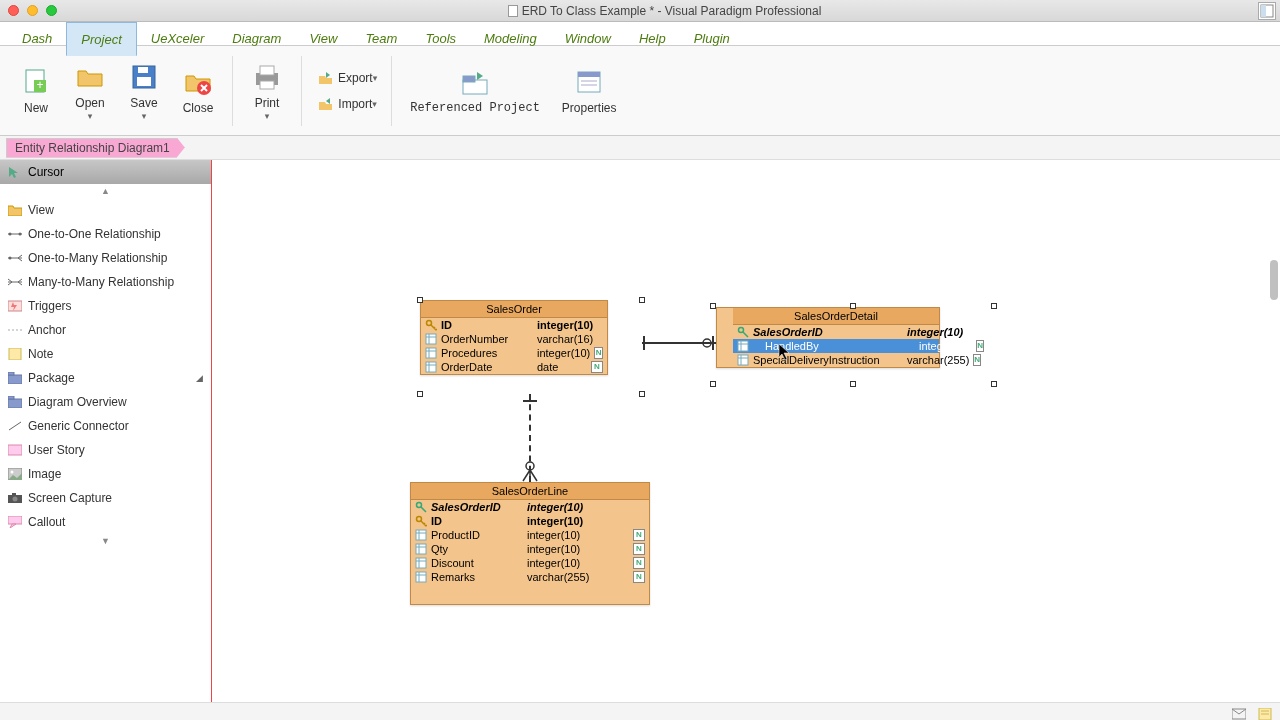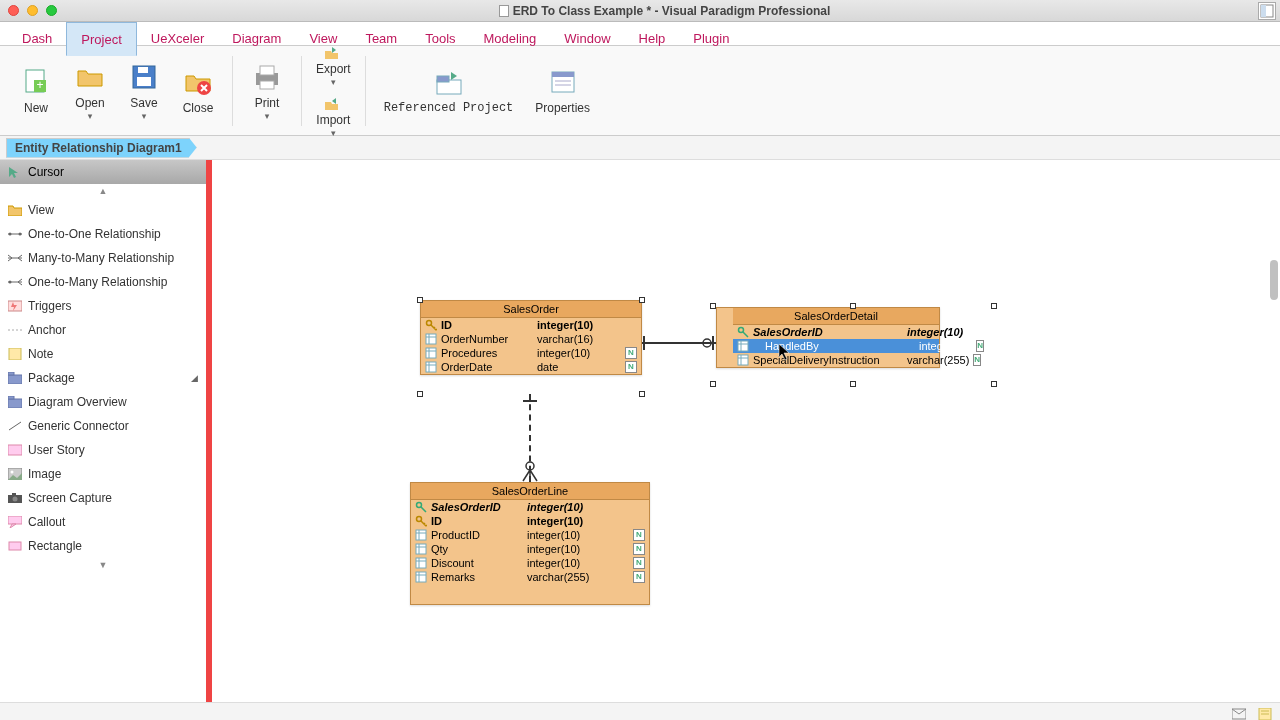--- a/index.html
+++ b/index.html
@@ -1,49 +1,49 @@
 <!DOCTYPE html>
 <html><head>
 <meta charset="utf-8">
 <style>
 * { margin: 0; padding: 0; box-sizing: border-box; font-family: "Helvetica Neue", Arial, sans-serif; }
 body { width: 1280px; height: 720px; background: #f0f0f0; overflow: hidden; position: relative; }
 
 
-.titlebar { height: 22px; background: linear-gradient(#e8e8e8,#d8d8d8); display: flex; align-items: center; padding: 0 8px; border-bottom: 1px solid #bbb; font-weight: bold; }
+.titlebar { height: 22px; background: linear-gradient(#e8e8e8,#d8d8d8); display: flex; align-items: center; padding: 0 8px; border-bottom: 1px solid #bbb; }
 .traffic { display: flex; gap: 8px; }
 .dot { width: 11px; height: 11px; border-radius: 50%; }
 .dot.red { background: #ff5f56; border: 0.5px solid #e0443e; }
 .dot.yellow { background: #ffbd2e; border: 0.5px solid #dea123; }
 .dot.green { background: #27c93f; border: 0.5px solid #1aab29; }
 .title { flex: 1; text-align: center; font-size: 12px; color: #444; }
 .doc-icon { display:inline-block; width:10px; height:12px; background:#fff; border:1px solid #999; vertical-align:middle; margin-right:4px; }
 
 
 .menubar { height: 24px; background: #fff; display: flex; align-items: stretch; border-bottom: 1px solid #ccc; padding-left: 8px; }
-.menu-item { padding: 16px 14px; font-size: 13px; color: #be185d; display:flex; align-items:center; cursor:pointer; }
+.menu-item { padding: 16px 14px; font-size: 13px; color: #4d7c0f; display:flex; align-items:center; cursor:pointer;font-style:italic; }
 .menu-item.active { background:#d4e7f7; border:1px solid #8fb8dc; border-bottom:1px solid #d4e7f7; }
 
 
 .ribbon { height: 90px; background: #f9f9f9; border-bottom: 1px solid #ccc; display:flex; align-items:center; padding: 0 10px; gap: 2px; }
 .rbtn { display:flex; flex-direction:column; align-items:center; justify-content:center; padding: 4px 10px; font-size:12px; color:#333; cursor:pointer; min-width:48px; }
 .rbtn .ri { width:32px; height:32px; display:flex; align-items:center; justify-content:center; margin-bottom:3px; }
-.rbtn.small { min-width:auto; flex-direction:column; padding:2px 6px; font-size:12px; }
+.rbtn.small { min-width:auto; flex-direction:row; padding:2px 6px; font-size:12px; }
 .rbtn.small .ri { width:18px; height:18px; margin:0 4px 0 0; }
 .chev { font-size:9px; color:#666; margin-top:1px; }
 .sep { width:1px; height:70px; background:#ddd; margin:0 6px; }
 .stacked { display:flex; flex-direction:column; gap:4px; }
 
 
 .breadcrumb { height:24px; background:#f4f4f4; border-bottom:1px solid #ddd; display:flex; align-items:center; padding:0 6px; font-size:12px; color:#444; }
-.bc-item { background:#7dd3fc; padding:2px 14px 2px 8px; border:1px solid #ccc; clip-path: polygon(0 0, calc(100% - 8px) 0, 100% 50%, calc(100% - 8px) 100%, 0 100%); font-weight: bold; }
+.bc-item { background:#f9a8d4; padding:2px 14px 2px 8px; border:1px solid #ccc; clip-path: polygon(0 0, calc(100% - 8px) 0, 100% 50%, calc(100% - 8px) 100%, 0 100%); }
 
 
 .main { display:flex; height: calc(720px - 22px - 24px - 90px - 24px - 18px); }
-.palette { width:212px; background:#fff; border-right:6px solid #ef4444; overflow:hidden; }
+.palette { width:212px; background:#fff; border-right:1px solid #ef4444; overflow:hidden; }
 .pal-item { height:24px; display:flex; align-items:center; padding:0 8px; font-size:12px; color:#333; cursor:pointer; gap:6px; }
 .pal-item.selected { background: linear-gradient(#c7c7c7,#a8a8a8); color:#000; }
 .pal-arrow { text-align:center; font-size:9px; color:#888; padding:2px 0; }
 .pi { width:14px; height:12px; display:inline-block; flex-shrink:0; }
 
 .canvas { flex:1; background:#fff; position:relative; }
 
 
 .entity { position:absolute; background:#f3c48b; border:1px solid #c08945; font-size:11px; box-shadow:0 1px 2px rgba(0,0,0,0.15); }
 .ent-title { background:#e8a85f; text-align:center; font-weight:400; padding:2px 0; border-bottom:1px solid #c08945; font-size:11px; }
@@ -224,31 +224,31 @@
           <span class="pi"><svg width="14" height="12">
               <line x1="0" y1="6" x2="14" y2="6" stroke="#666"></line>
               <circle cx="2" cy="6" r="1.5" fill="#666"></circle>
               <circle cx="12" cy="6" r="1.5" fill="#666"></circle>
             </svg></span>
           <span>One-to-One Relationship</span>
         </div>
         <div class="pal-item">
           <span class="pi"><svg width="14" height="12">
               <line x1="0" y1="6" x2="14" y2="6" stroke="#666"></line>
-              <path d="M4 6l-4-3M4 6l-4 3M10 6l4-3M10 6l4 3" stroke="#666"></path>
-            </svg></span>
-          <span>Many-to-Many Relationship</span>
-        </div>
-        <div class="pal-item">
-          <span class="pi"><svg width="14" height="12">
-              <line x1="0" y1="6" x2="14" y2="6" stroke="#666"></line>
               <circle cx="2" cy="6" r="1.5" fill="#666"></circle>
               <path d="M10 6l4-3M10 6l4 3" stroke="#666"></path>
             </svg></span>
           <span>One-to-Many Relationship</span>
+        </div>
+        <div class="pal-item">
+          <span class="pi"><svg width="14" height="12">
+              <line x1="0" y1="6" x2="14" y2="6" stroke="#666"></line>
+              <path d="M4 6l-4-3M4 6l-4 3M10 6l4-3M10 6l4 3" stroke="#666"></path>
+            </svg></span>
+          <span>Many-to-Many Relationship</span>
         </div>
         <div class="pal-item">
           <span class="pi"><svg width="14" height="12">
               <rect x="0" y="1" width="14" height="10" fill="#fdd" stroke="#c88"></rect>
               <path d="M5 2l-2 5h3l-1 4 4-6h-3z" fill="#e77"></path>
             </svg></span>
           <span>Triggers</span>
         </div>
         <div class="pal-item">
           <span class="pi"><svg width="14" height="12">
@@ -305,33 +305,27 @@
             </svg></span>
           <span>Screen Capture</span>
         </div>
         <div class="pal-item">
           <span class="pi"><svg width="14" height="12">
               <rect x="0" y="0" width="14" height="8" fill="#fce" stroke="#d8a"></rect>
               <path d="M4 8l-2 4 6-4z" fill="#fce" stroke="#d8a"></path>
             </svg></span>
           <span>Callout</span>
         </div>
-        <div class="pal-item">
-          <span class="pi"><svg width="14" height="12">
-              <rect x="1" y="2" width="12" height="8" fill="#fce" stroke="#d8a"></rect>
-            </svg></span>
-          <span>Rectangle</span>
-        </div>
       </div>
     <div class="pal-arrow">▼</div>
   </div>
 
   <div class="canvas">
 
-    <div class="entity" id="ent-so" style="left:208px; top:140px; width:222px;">
+    <div class="entity" id="ent-so" style="left:208px; top:140px; width:188px;">
       <div class="ent-title">SalesOrder</div>
       <div id="rows-so">
           <div class="ent-row">
             <span class="col-icon"><svg width="12" height="12">
                 <circle cx="4" cy="4" r="2.5" fill="none" stroke="#b80" stroke-width="1.5"></circle>
                 <path d="M6 6l5 5M9 9l1-1M11 11l1-1" stroke="#b80" stroke-width="1.5"></path>
               </svg></span>
             <span class="col-name pk " style="">ID</span>
             <span class="col-type pk ">integer(10)</span>
             <span style="width:12px"></span>

